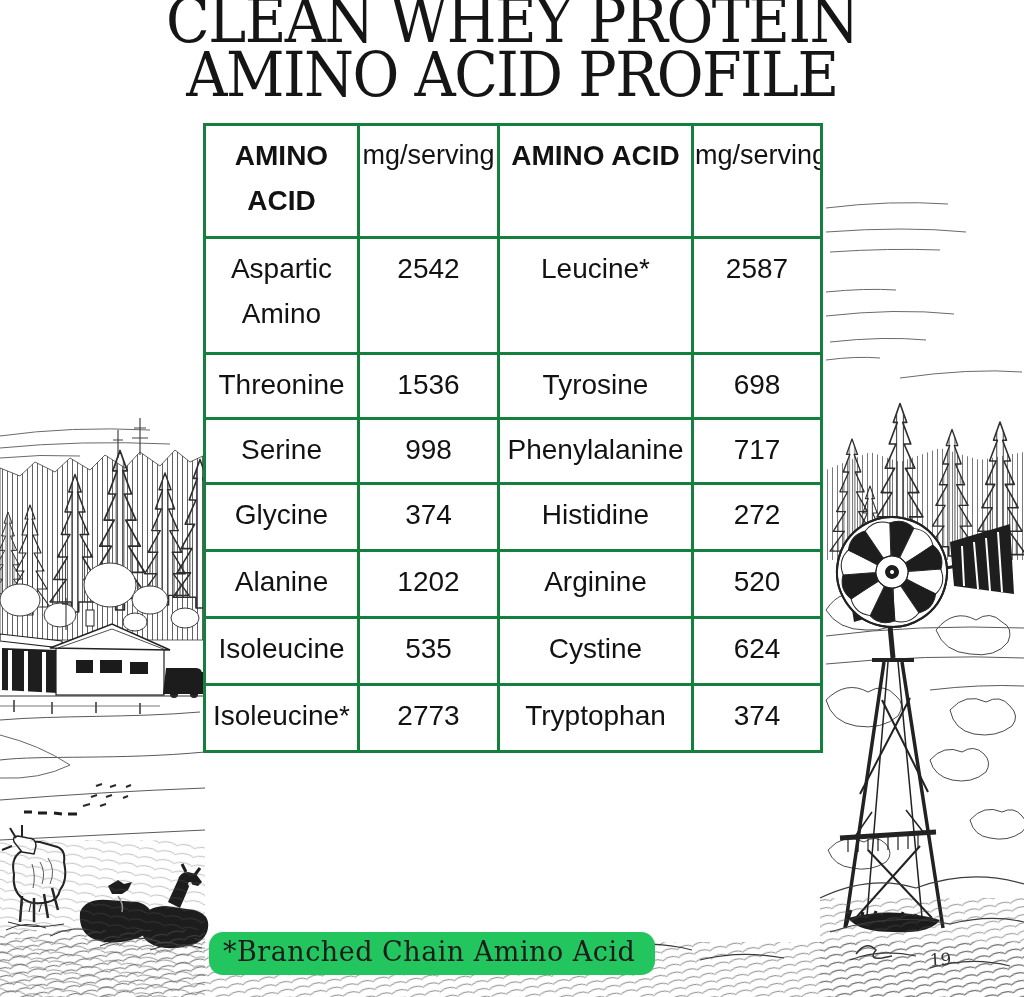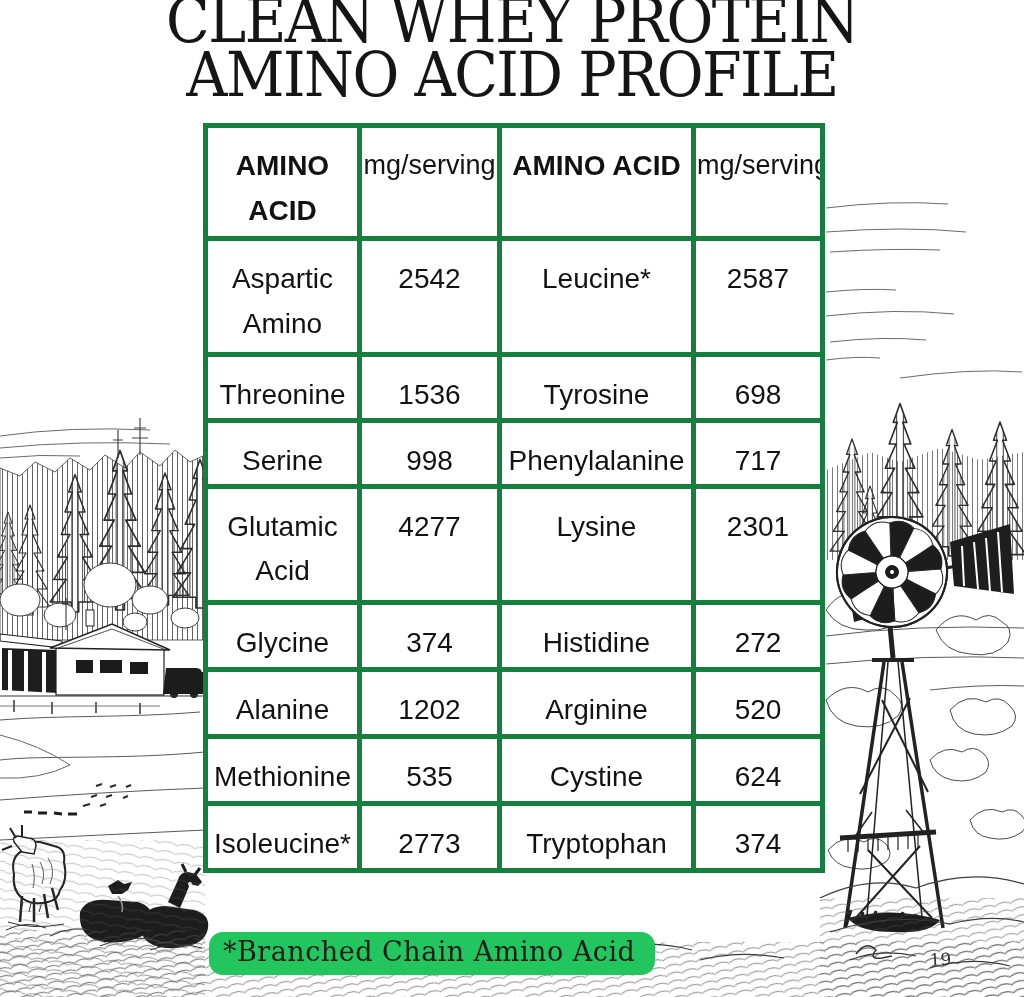--- a/index.html
+++ b/index.html
@@ -10,22 +10,22 @@
   
   .title{position:absolute;top:-6px;left:0;width:1024px;text-align:center;z-index:2;
          font-family:"DejaVu Serif",serif;font-weight:400;color:#151515;
          font-size:56px;line-height:49px;letter-spacing:-1.5px;
          transform:scale(1.02,1.1);transform-origin:top center;}
 
   
   table.amino{position:absolute;left:203px;top:123px;width:617px;z-index:1;
         border-collapse:collapse;table-layout:fixed;background:#fff;
         border:2px solid #6e6e6e;}
-  table.amino td,table.amino th{border:5px solid #15803d;vertical-align:top;
-        text-align:center;padding:16px 1px 0 1px;color:#121212;
+  table.amino td,table.amino th{border:3px solid #15803d;vertical-align:top;
+        text-align:center;padding:8px 1px 0 1px;color:#121212;
         font-size:28px;line-height:1.6;font-weight:400;overflow:hidden;margin-left:45px;}
   table.amino th{font-weight:700;}
   table.amino th.unit{font-weight:400;font-size:27px;}
   tr.hrow{height:113px;}
   tr.tall{height:116px;}
   tr.short{height:67px;}
   tr.short2{height:65px;}
   td.b{font-weight:700;}
 
   
@@ -244,40 +244,34 @@
         <td class="b">1536</td>
         <td>Tyrosine</td>
         <td>698</td>
       </tr>
       <tr class="short2">
         <td>Serine</td>
         <td>998</td>
         <td class="b">Phenylalanine</td>
         <td>717</td>
       </tr>
-      <tr class="tall">
-        <td>Glutamic Acid</td>
-        <td>4277</td>
-        <td class="b">Lysine</td>
-        <td>2301</td>
-      </tr>
       <tr class="short">
         <td>Glycine</td>
         <td>374</td>
         <td class="b">Histidine</td>
         <td>272</td>
       </tr>
       <tr class="short">
         <td>Alanine</td>
         <td>1202</td>
         <td>Arginine</td>
         <td>520</td>
       </tr>
       <tr class="short">
-        <td class="b">Methionine</td>
+        <td class="b">Isoleucine</td>
         <td>535</td>
         <td>Cystine</td>
         <td>624</td>
       </tr>
       <tr class="short">
         <td class="b">Isoleucine*</td>
         <td>2773</td>
         <td class="b">Tryptophan</td>
         <td>374</td>
       </tr>

